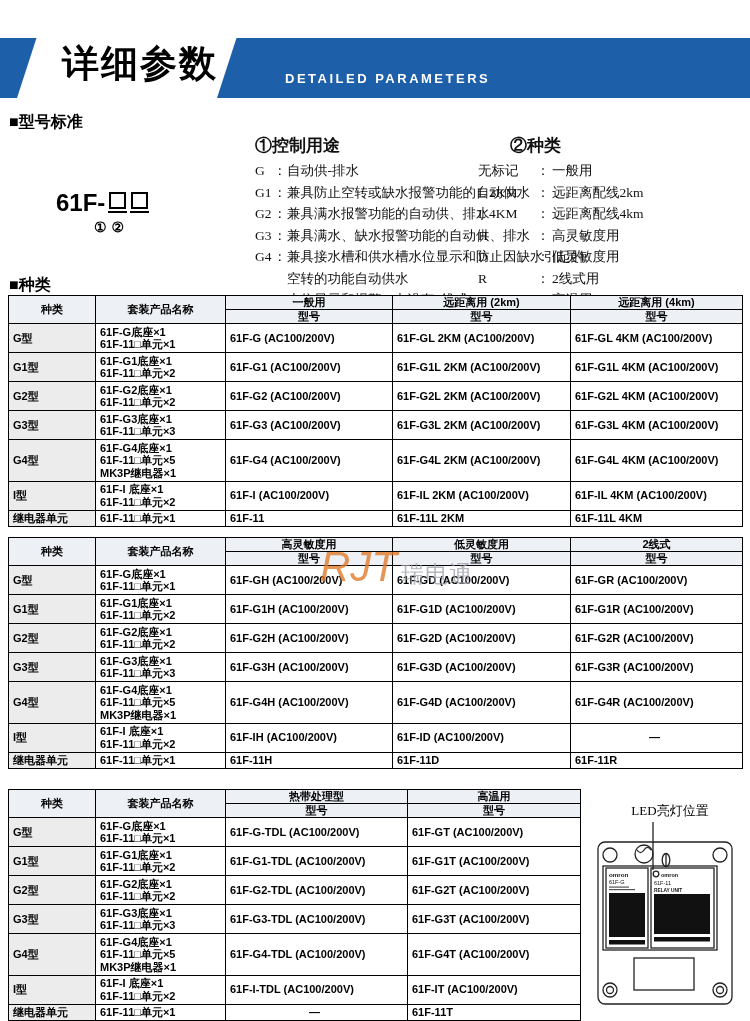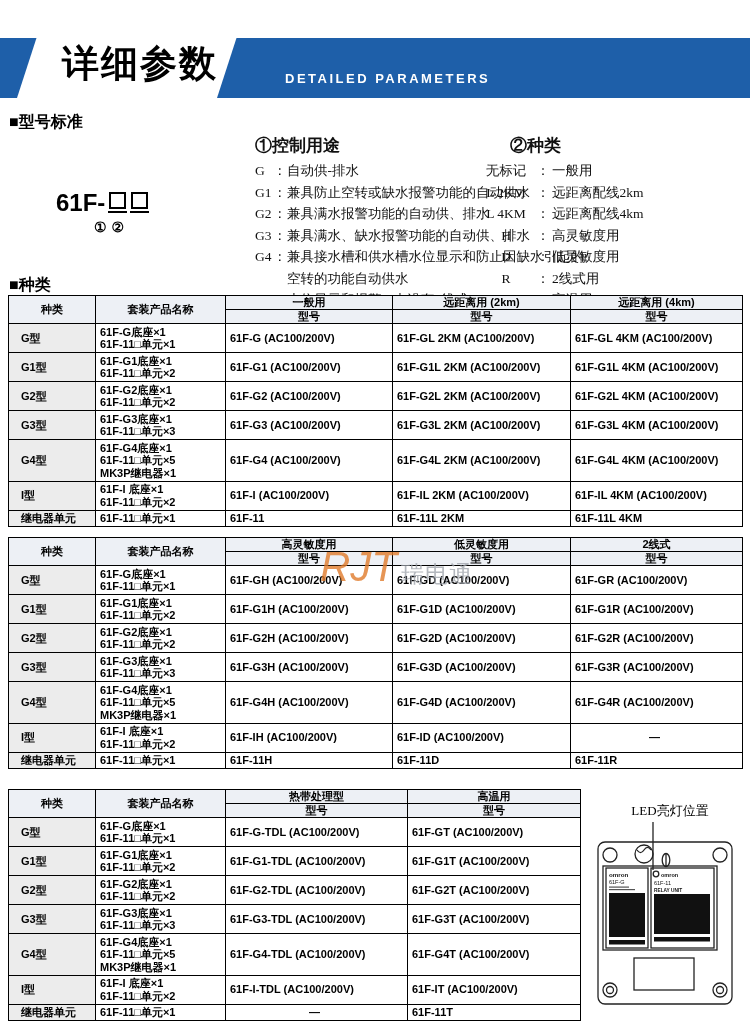--- a/index.html
+++ b/index.html
@@ -31,35 +31,35 @@
   
   .legend{position:absolute;font-family:"Liberation Serif","DejaVu Serif",serif;font-size:13.5px;color:#111;}
   #control-use{left:255px;top:134px;width:235px;}
   #kind{left:478px;top:134px;width:265px;}
   .legend .ltitle{font-family:"Liberation Sans",sans-serif;font-weight:bold;font-size:17px;margin-bottom:3px;}
   #kind .ltitle{margin-left:32px;font-family:Liberation Mono, monospace;}
   .cu-row,.k-row{display:flex;line-height:21.5px;}
   .cu-code{width:18px;flex:none;}
   .cu-colon{width:14px;flex:none;}
   .cu-desc{flex:none;white-space:nowrap;}
-  .k-code{width:56px;flex:none;text-align:center;}
+  .k-code{width:56px;flex:none;text-align:left;}
   .k-colon{width:18px;flex:none;text-align:center;}
   .k-desc{flex:none;white-space:nowrap;}
 
   
   .twrap{position:absolute;left:8px;z-index:1;}
   #t1{top:295px;width:734px;}
   #t2{top:537px;width:734px;}
   #t3{top:789px;width:572px;}
   table.spec{border-collapse:collapse;table-layout:fixed;width:100%;border:1.5px solid #000;}
   table.spec th,table.spec td{border:1px solid #000;font-size:11px;line-height:12.5px;
       padding:1.5px 4px;overflow:hidden;}
   table.spec thead th{background:var(--hdr-bg);font-weight:bold;text-align:center;
       height:13px;padding:0 2px;}
-  table.spec tbody th{background:var(--label-bg);font-weight:bold;text-align:left;padding-left:12px;}
+  table.spec tbody th{background:var(--label-bg);font-weight:bold;text-align:left;padding-left:4px;}
   td.set{font-weight:bold;padding-left:7px;}
   td.set div{white-space:nowrap;}
   td.model{font-weight:bold;padding-left:13px;white-space:nowrap;}
   td.model.dash{text-align:center;padding-left:0;}
 
   
   #watermark{position:absolute;left:320px;top:546px;z-index:3;pointer-events:none;
              display:flex;align-items:flex-start;}
   .wm-logo{font-size:42px;line-height:1;font-weight:normal;font-style:italic;
            color:rgba(224,123,42,0.8);letter-spacing:0;}

